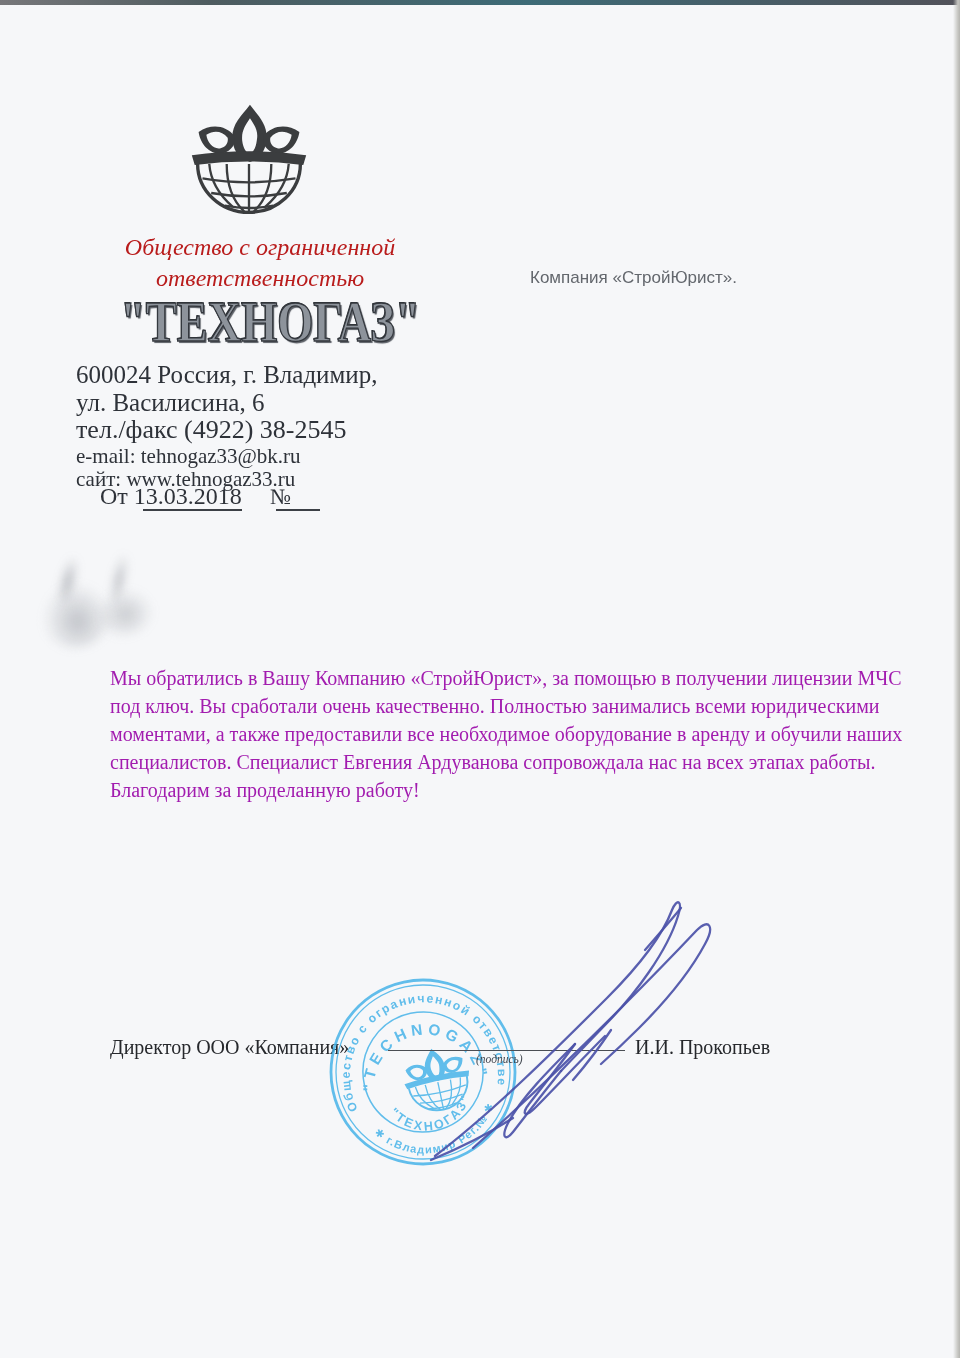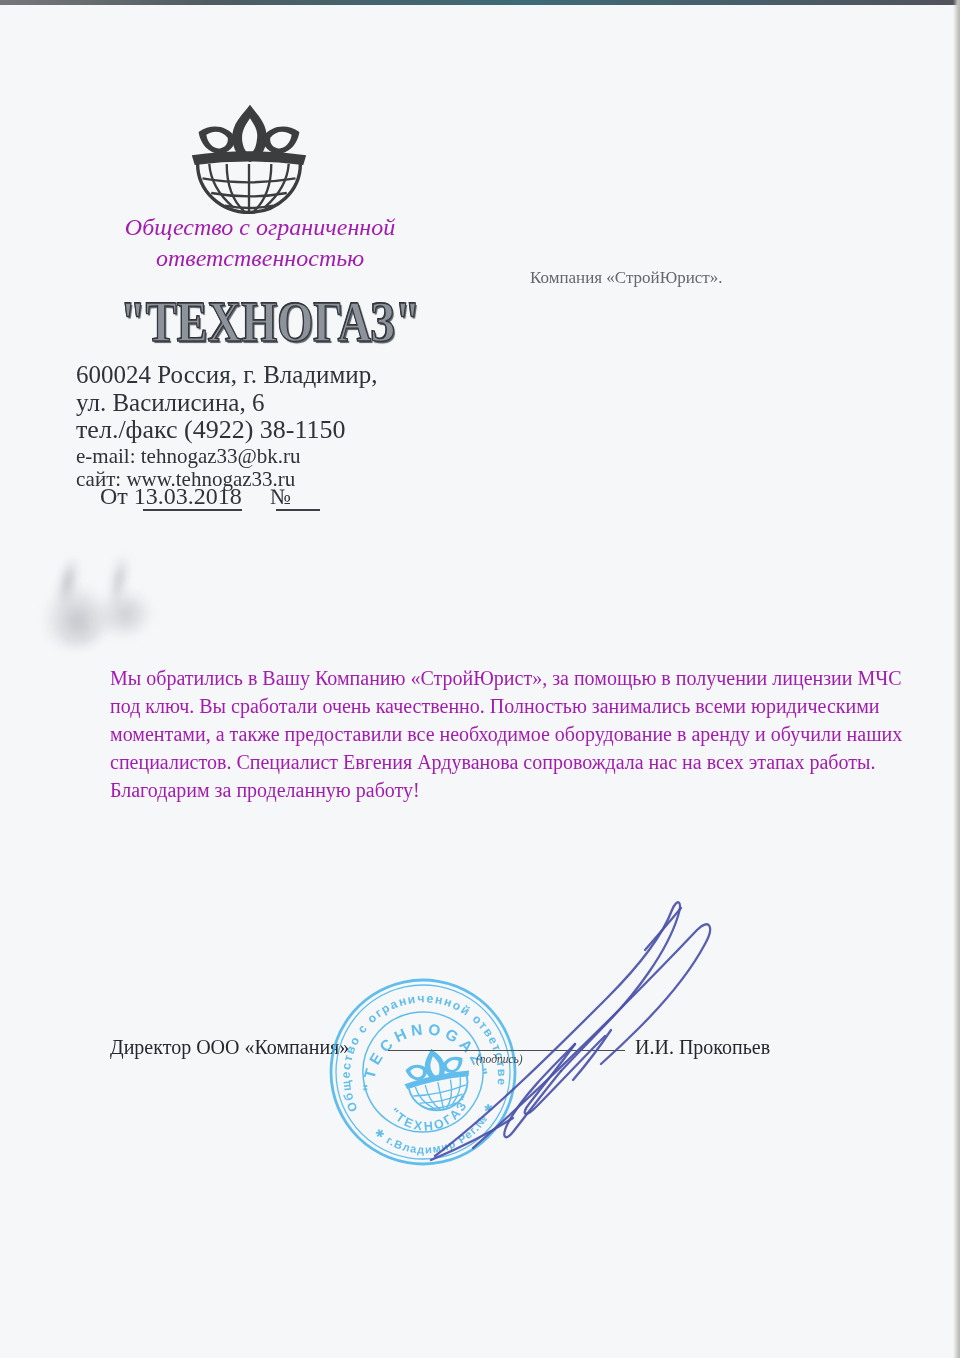--- a/index.html
+++ b/index.html
@@ -10,40 +10,40 @@
     color:var(--text-dark,#26282c);
   }
   .abs{position:absolute;}
   
   .scan-top{left:0;top:0;width:960px;height:5px;
     background:linear-gradient(90deg,#77777a 0%,#4e5c60 22%,#3d6b77 55%,#52525a 100%);}
   .scan-right{right:0;top:0;width:7px;height:1358px;
     background:linear-gradient(90deg,rgba(180,180,176,0),#c6c6c2 70%,#b5b5b1);}
   
   .logo-dark{left:186px;top:102px;width:126px;height:118px;color:var(--logo-dark,#3b3d3f);}
-  .org-type{left:95px;top:212px;width:330px;text-align:center;
-    font-style:italic;font-size:24px;line-height:31px;color:#a21caf;}
+  .org-type{left:95px;top:232px;width:330px;text-align:center;
+    font-style:italic;font-size:24px;line-height:31px;color:#b91c1c;}
   .org-name{left:85px;top:292px;width:350px;text-align:center;
     font-weight:bold;font-size:58px;line-height:60px;letter-spacing:0px;
     color:#8d939b;-webkit-text-stroke:1.4px #34383e;
     text-shadow:2px 2px 1px #5b5f66,-1px -1px 0 #2a2e33;
     transform:scaleX(0.8);transform-origin:50% 50%;white-space:nowrap;}
   .addr{left:76px;width:340px;text-align:left;white-space:nowrap;color:#2e3239;}
   .a1{top:361px;font-size:25px;}
   .a2{top:389px;font-size:25px;}
   .a3{top:415px;font-size:26px;}
   .a4{top:444px;font-size:21px;}
   .a5{top:467px;font-size:21px;}
   .date-row{left:100px;top:483px;font-size:24px;color:#2e3239;white-space:nowrap;}
   .date-row .dv{margin-left:6px;}
   .date-row .np{margin-left:28px;font-size:22px;}
   .u1{left:143px;top:509px;width:99px;border-top:2px solid #3c4046;}
   .u2{left:276px;top:509px;width:44px;border-top:2px solid #3c4046;}
   
-  .recipient{left:530px;top:268px;font-family:Liberation Serif, serif;
+  .recipient{left:530px;top:268px;font-family:Liberation Sans, sans-serif;
     font-size:17px;color:var(--text-gray,#63676d);white-space:nowrap;}
   
   .smudge{border-radius:50%;filter:blur(5px);}
   .s1{left:40px;top:582px;width:72px;height:66px;
     background:radial-gradient(ellipse at 50% 60%,rgba(110,115,125,.38),rgba(110,115,125,0) 70%);
     transform:rotate(-15deg);}
   .s1b{left:60px;top:555px;width:16px;height:52px;
     background:radial-gradient(ellipse,rgba(90,95,105,.45),rgba(90,95,105,0) 70%);
     transform:rotate(14deg);}
   .s2{left:96px;top:588px;width:58px;height:48px;
@@ -106,21 +106,21 @@
 
   <div class="abs org-type">
     <div>Общество с ограниченной</div>
     <div>ответственностью</div>
   </div>
 
   <div class="abs org-name">"ТЕХНОГАЗ"</div>
 
   <div class="abs addr a1">600024 Россия, г. Владимир,</div>
   <div class="abs addr a2">ул. Василисина, 6</div>
-  <div class="abs addr a3">тел./факс (4922) 38-1150</div>
+  <div class="abs addr a3">тел./факс (4922) 38-2545</div>
   <div class="abs addr a4">e-mail: tehnogaz33@bk.ru</div>
   <div class="abs addr a5">сайт: www.tehnogaz33.ru</div>
 
   <div class="abs date-row">
     <span>От</span><span class="dv">13.03.2018</span><span class="np">№</span>
   </div>
   <div class="abs u1"></div>
   <div class="abs u2"></div>
 
   <div class="abs recipient">Компания «СтройЮрист».</div>

